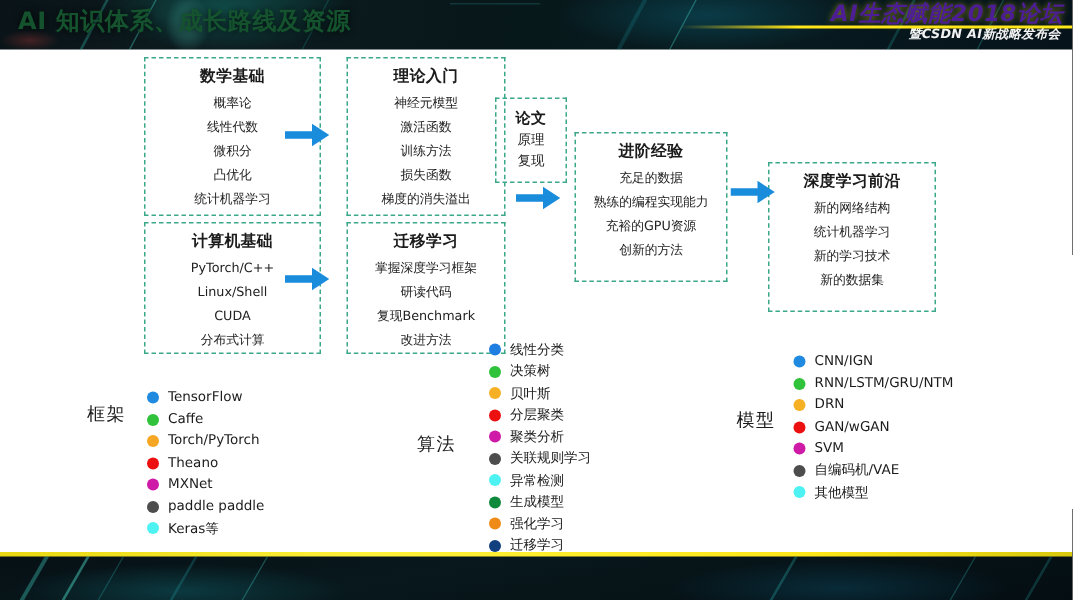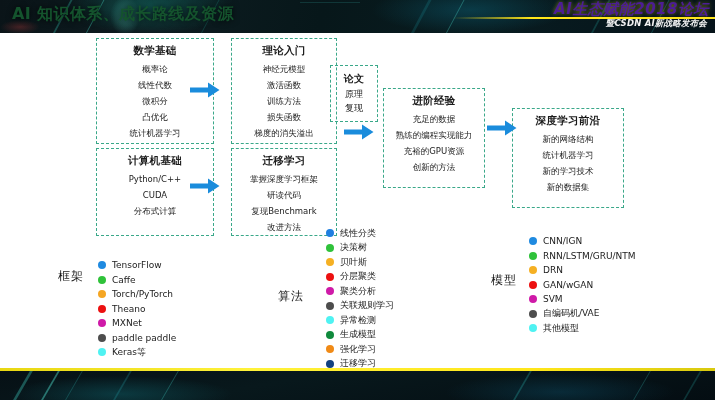--- a/index.html
+++ b/index.html
@@ -200,21 +200,22 @@
     <div class="bx-title">数学基础</div>
     <div class="bx-item">概率论</div>
     <div class="bx-item">线性代数</div>
     <div class="bx-item">微积分</div>
     <div class="bx-item">凸优化</div>
     <div class="bx-item">统计机器学习</div>
   </div>
 
   <div class="box" style="left:96px; top:148px; width:118px; height:88px;">
     <div class="bx-title">计算机基础</div>
-    <div class="bx-item">Python/C++</div>
+    <div class="bx-item">PyTorch/C++</div>
+    <div class="bx-item">Linux/Shell</div>
     <div class="bx-item">CUDA</div>
     <div class="bx-item">分布式计算</div>
   </div>
 
   <div class="box" style="left:231px; top:38px; width:106px; height:106px;">
     <div class="bx-title">理论入门</div>
     <div class="bx-item">神经元模型</div>
     <div class="bx-item">激活函数</div>
     <div class="bx-item">训练方法</div>
     <div class="bx-item">损失函数</div>

